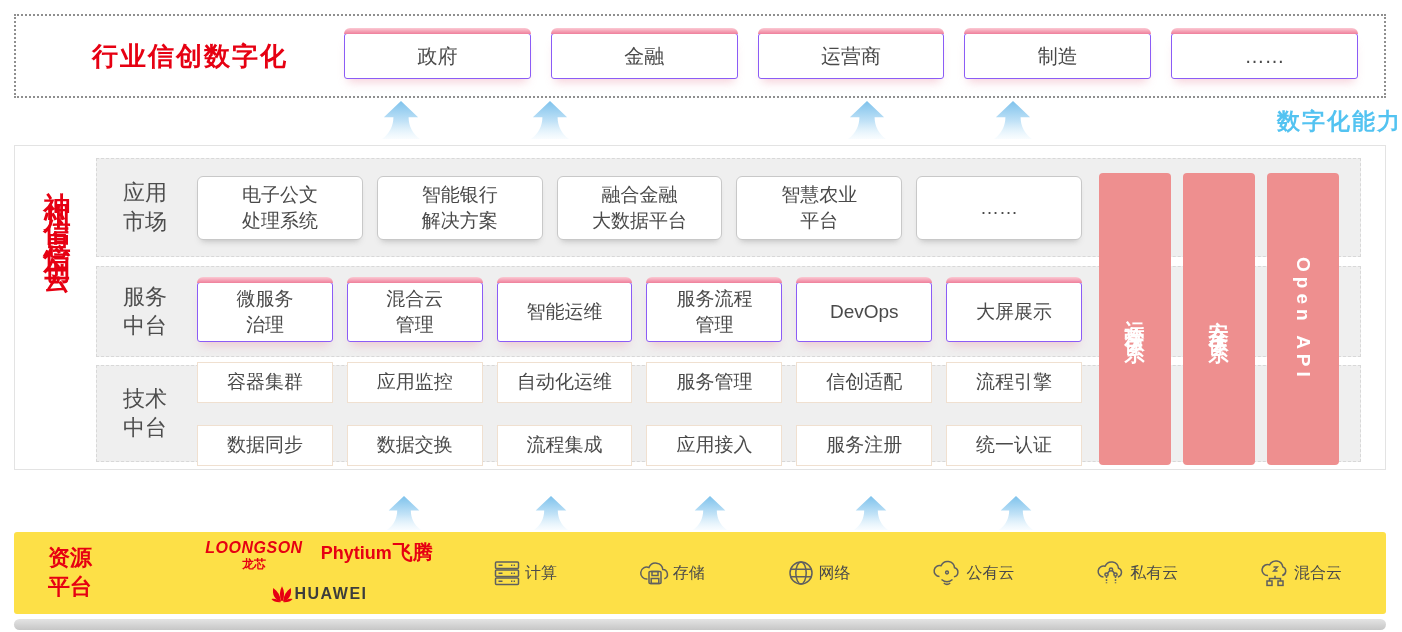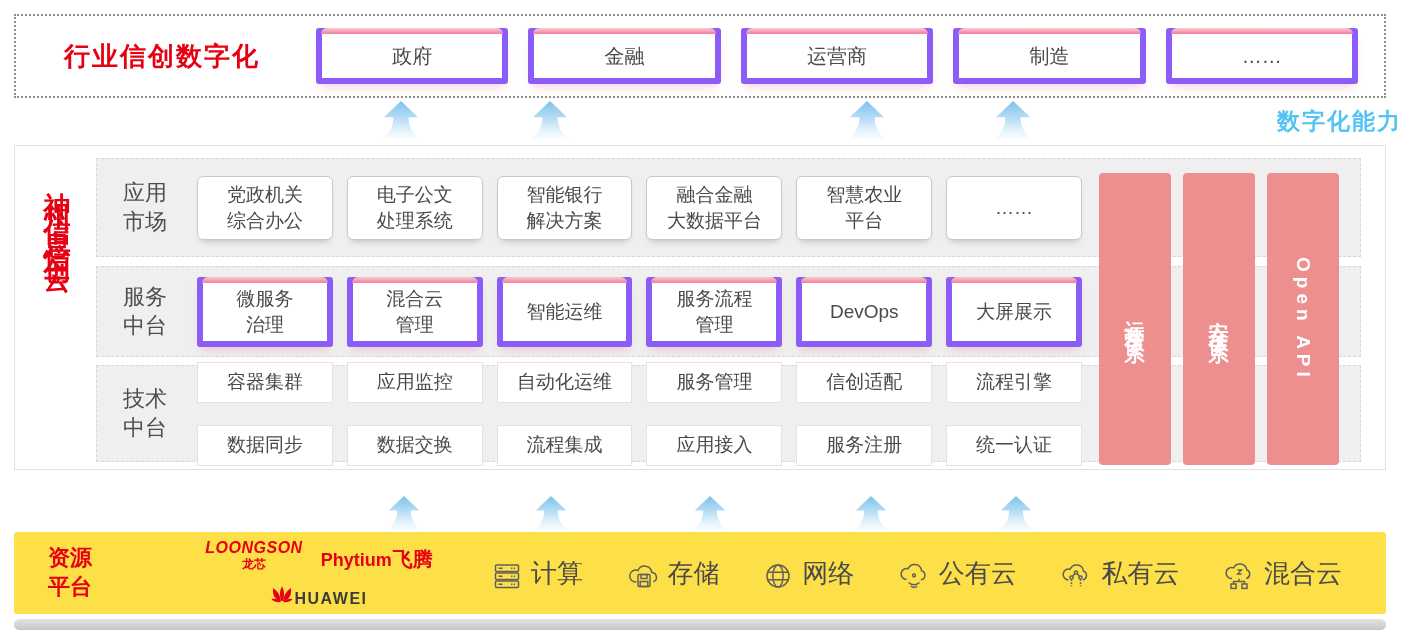--- a/index.html
+++ b/index.html
@@ -3,24 +3,24 @@
 <meta charset="utf-8">
 <style>
   html,body{margin:0;padding:0;background:#fff;}
   .stage{position:relative;width:1402px;height:632px;background:#fff;overflow:hidden;
          font-family:"Liberation Sans",sans-serif;color:#4d4d4d;}
 
   
   .top-band{position:absolute;left:14px;top:14px;width:1372px;height:84px;
             border:2px dotted #8f8f8f;box-sizing:border-box;
             display:flex;align-items:center;}
-  .top-title{width:248px;margin-left:48px;font-size:26px;font-weight:bold;color:#e60012;
+  .top-title{width:248px;margin-left:76px;font-size:26px;font-weight:bold;color:#e60012;
              letter-spacing:2px;white-space:nowrap;}
   .ind-boxes{flex:1;display:flex;gap:20px;margin:0 26px 0 4px;}
-  .cap-box{position:relative;flex:1;background:#fff;border:6px solid #8b5cf6;border-radius:3px;
+  .cap-box{position:relative;flex:1;background:#fff;border:1px solid #8b5cf6;border-radius:3px;
            display:flex;align-items:center;justify-content:center;
            font-size:20px;color:#4a4a4a;
            box-shadow:0 7px 9px -4px rgba(236,150,170,.45);}
   .cap-box::before{content:"";position:absolute;left:-1px;right:-1px;top:-6px;height:6px;
            border-radius:8px 8px 0 0;background:linear-gradient(180deg,#fbc9d3,#ef7f9b);}
   .ind-box{height:44px;}
 
   
   .arrow{position:absolute;width:42px;height:38px;}
   .arrow svg{width:100%;height:100%;display:block;}
@@ -58,31 +58,31 @@
   .pillar-1{left:1084px;}
   .pillar-2{left:1168px;}
   .pillar-3{left:1252px;letter-spacing:5px;font-size:19px;}
 
   
   .res-sec{position:absolute;left:14px;top:532px;width:1372px;height:82px;background:#fde047;
            border-radius:3px;display:flex;align-items:center;}
   .res-label{margin-left:34px;width:66px;font-size:22px;font-weight:bold;color:#e60012;
              line-height:1.3;white-space:pre-line;}
   .vendors{margin-left:90px;width:230px;display:flex;flex-direction:column;align-items:center;}
-  .vendor-row{display:flex;align-items:flex-end;gap:18px;}
+  .vendor-row{display:flex;align-items:flex-start;gap:18px;}
   .loongson{display:flex;flex-direction:column;align-items:center;}
   .loongson-word{font-style:italic;font-weight:900;font-size:16px;color:#e60012;letter-spacing:0.5px;}
   .loongson-sub{font-size:12px;font-weight:bold;color:#e60012;margin-top:-1px;}
   .phytium{display:flex;align-items:baseline;gap:1px;}
   .phytium-word{font-weight:bold;font-size:18px;color:#e60012;}
   .phytium-cn{font-weight:bold;font-size:20px;color:#e60012;}
-  .huawei{display:flex;align-items:flex-end;gap:2px;margin-top:12px;}
+  .huawei{display:flex;align-items:flex-start;gap:2px;margin-top:12px;}
   .huawei-word{font-weight:bold;font-size:16px;color:#3c3c3c;letter-spacing:1.5px;}
   .res-items{flex:1;display:flex;justify-content:space-between;margin:0 44px 0 58px;}
-  .res-item{display:flex;align-items:flex-end;gap:9px;font-size:26px;color:#4a4a4a;}
+  .res-item{display:flex;align-items:center;gap:3px;font-size:16px;color:#4a4a4a;}
   .res-item svg{display:block;}
 
   
   .bottom-bar{position:absolute;left:14px;top:619px;width:1372px;height:11px;border-radius:8px;
               background:linear-gradient(#e4e4e4,#c6c6c6);}
 </style>
 </head>
 <body>
 
 <svg width="0" height="0" style="position:absolute" aria-hidden="true">
@@ -130,22 +130,20 @@
   </div>
   <div class="capability-label">数字化能力</div>
 
   <div class="main-sec">
     <div class="side-title">神州信息信创云</div>
 
     <div class="band band-1">
       <div class="band-label">应用
 市场</div>
       <div class="band-boxes">
-        <div class="app-box">党政机关
-综合办公</div>
         <div class="app-box">电子公文
 处理系统</div>
         <div class="app-box">智能银行
 解决方案</div>
         <div class="app-box">融合金融
 大数据平台</div>
         <div class="app-box">智慧农业
 平台</div>
         <div class="app-box">……</div>
       </div>

